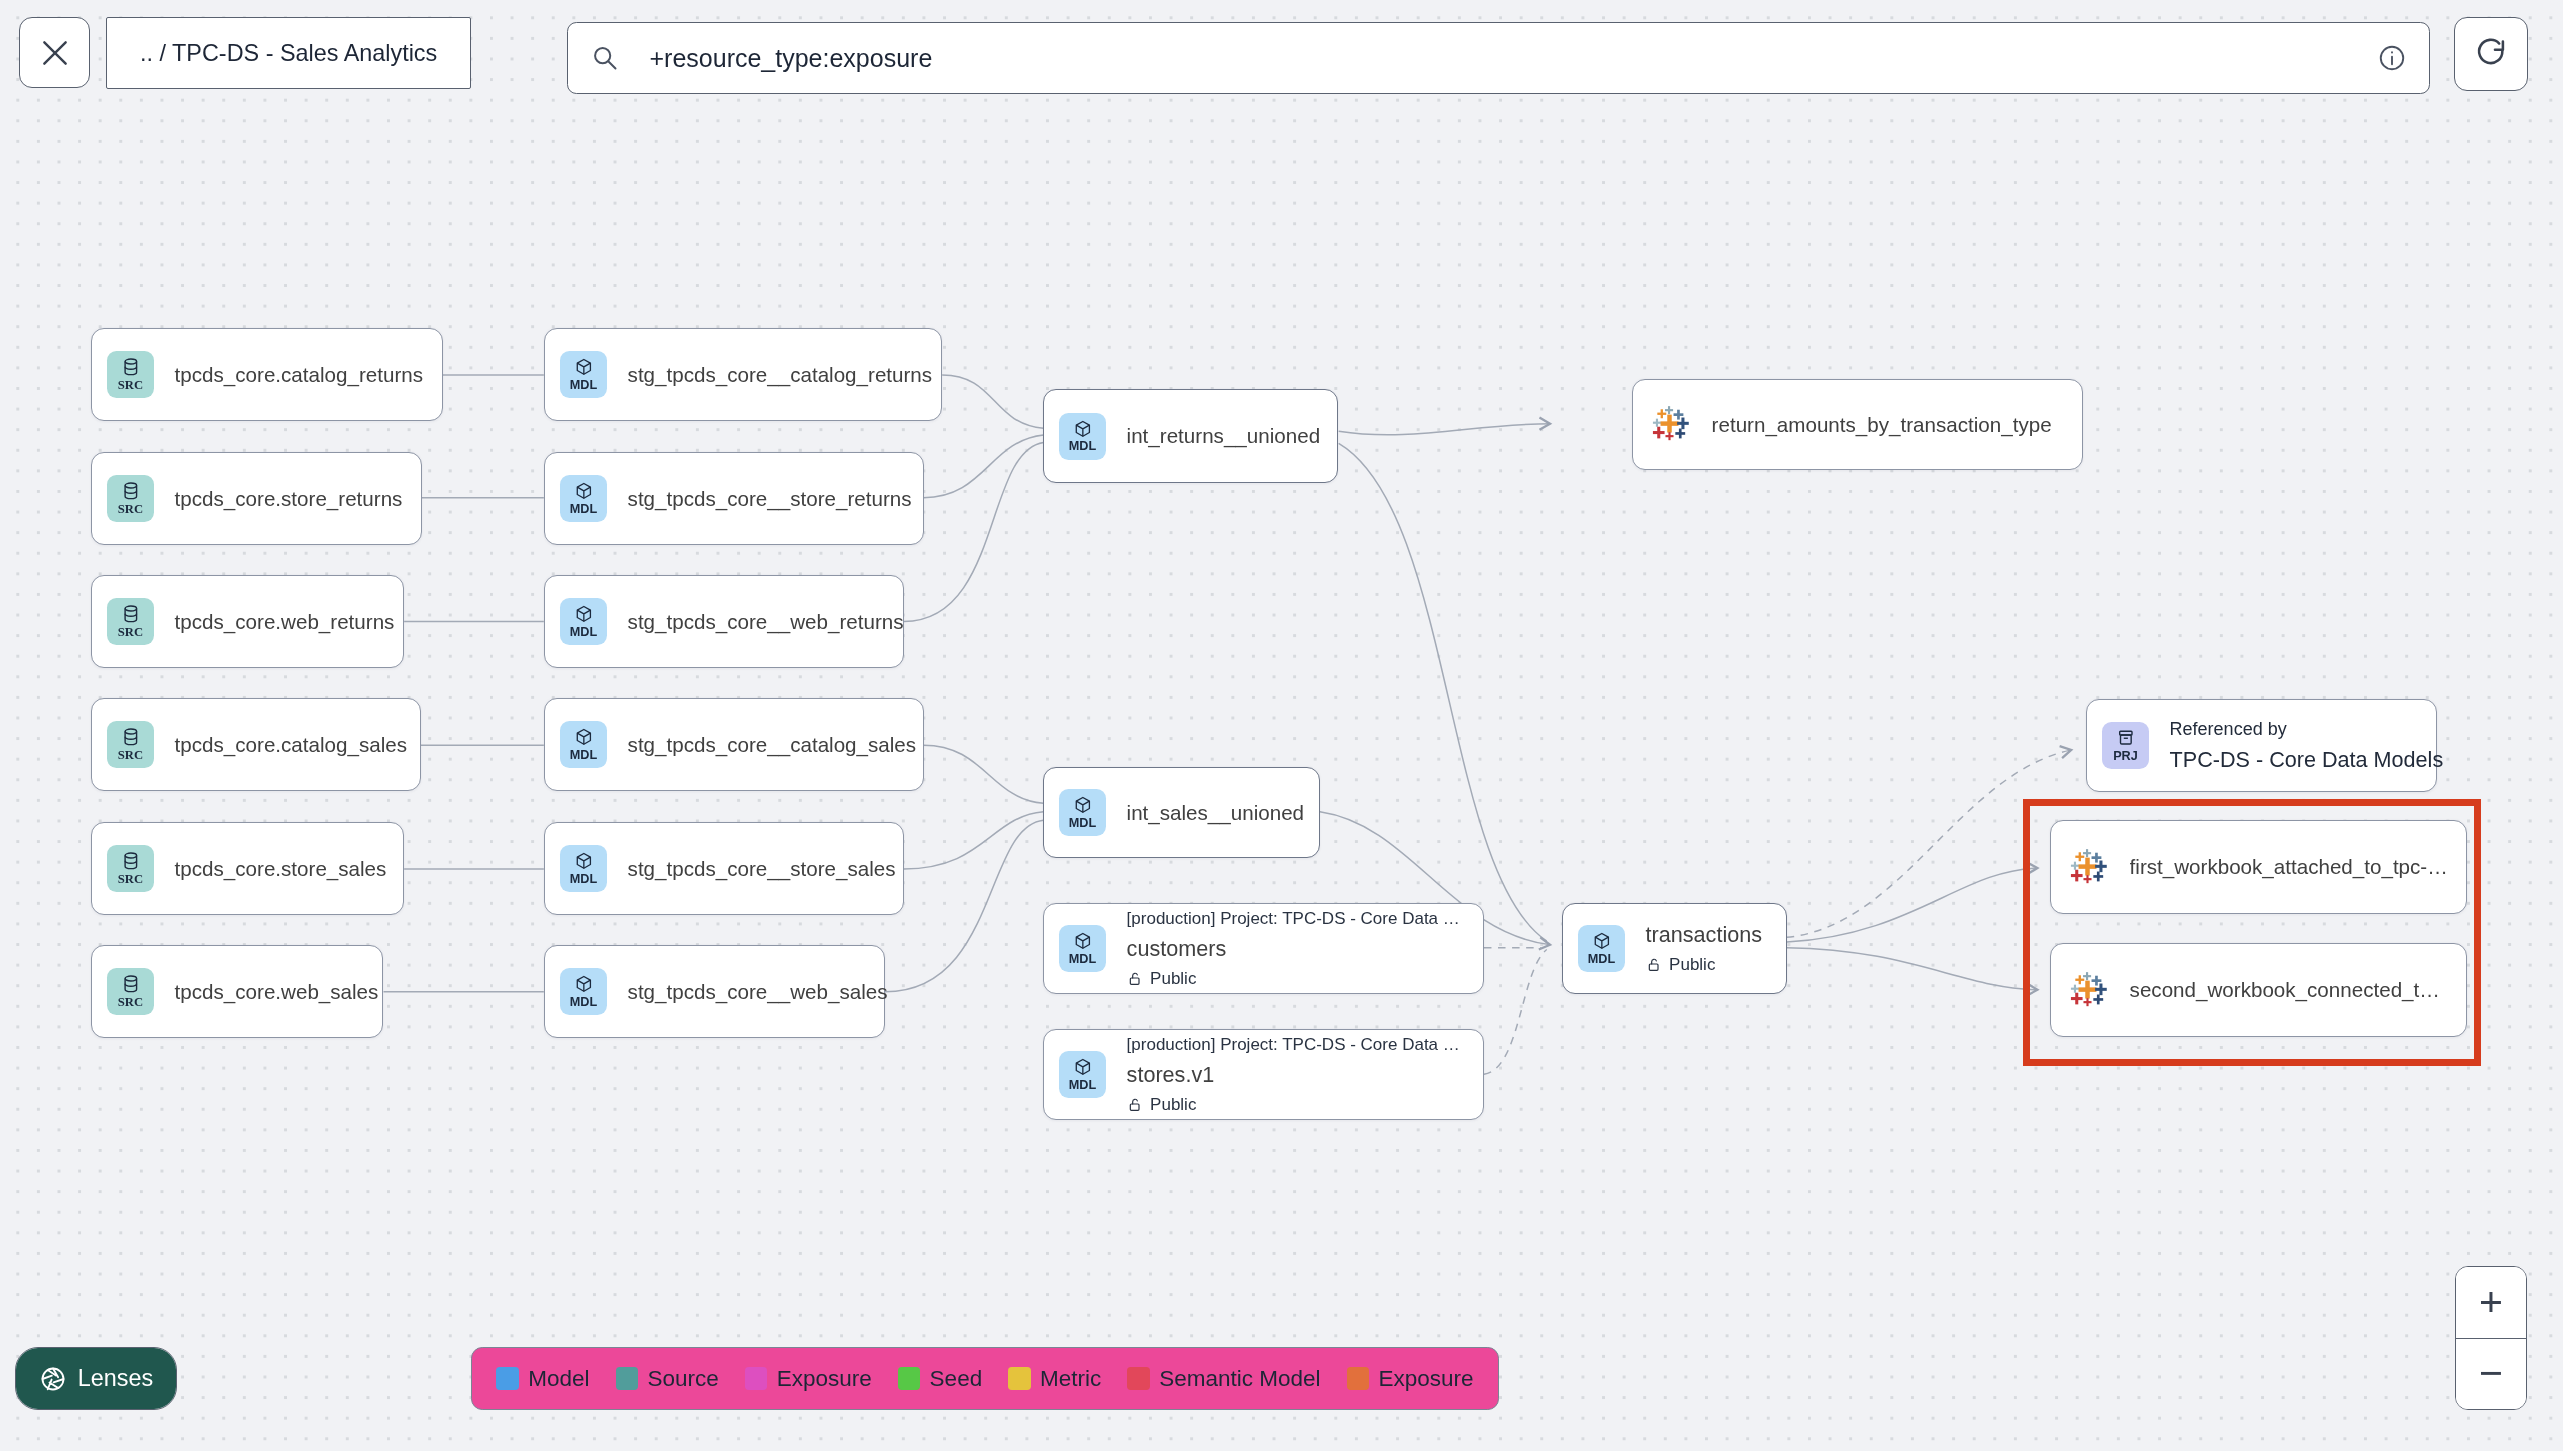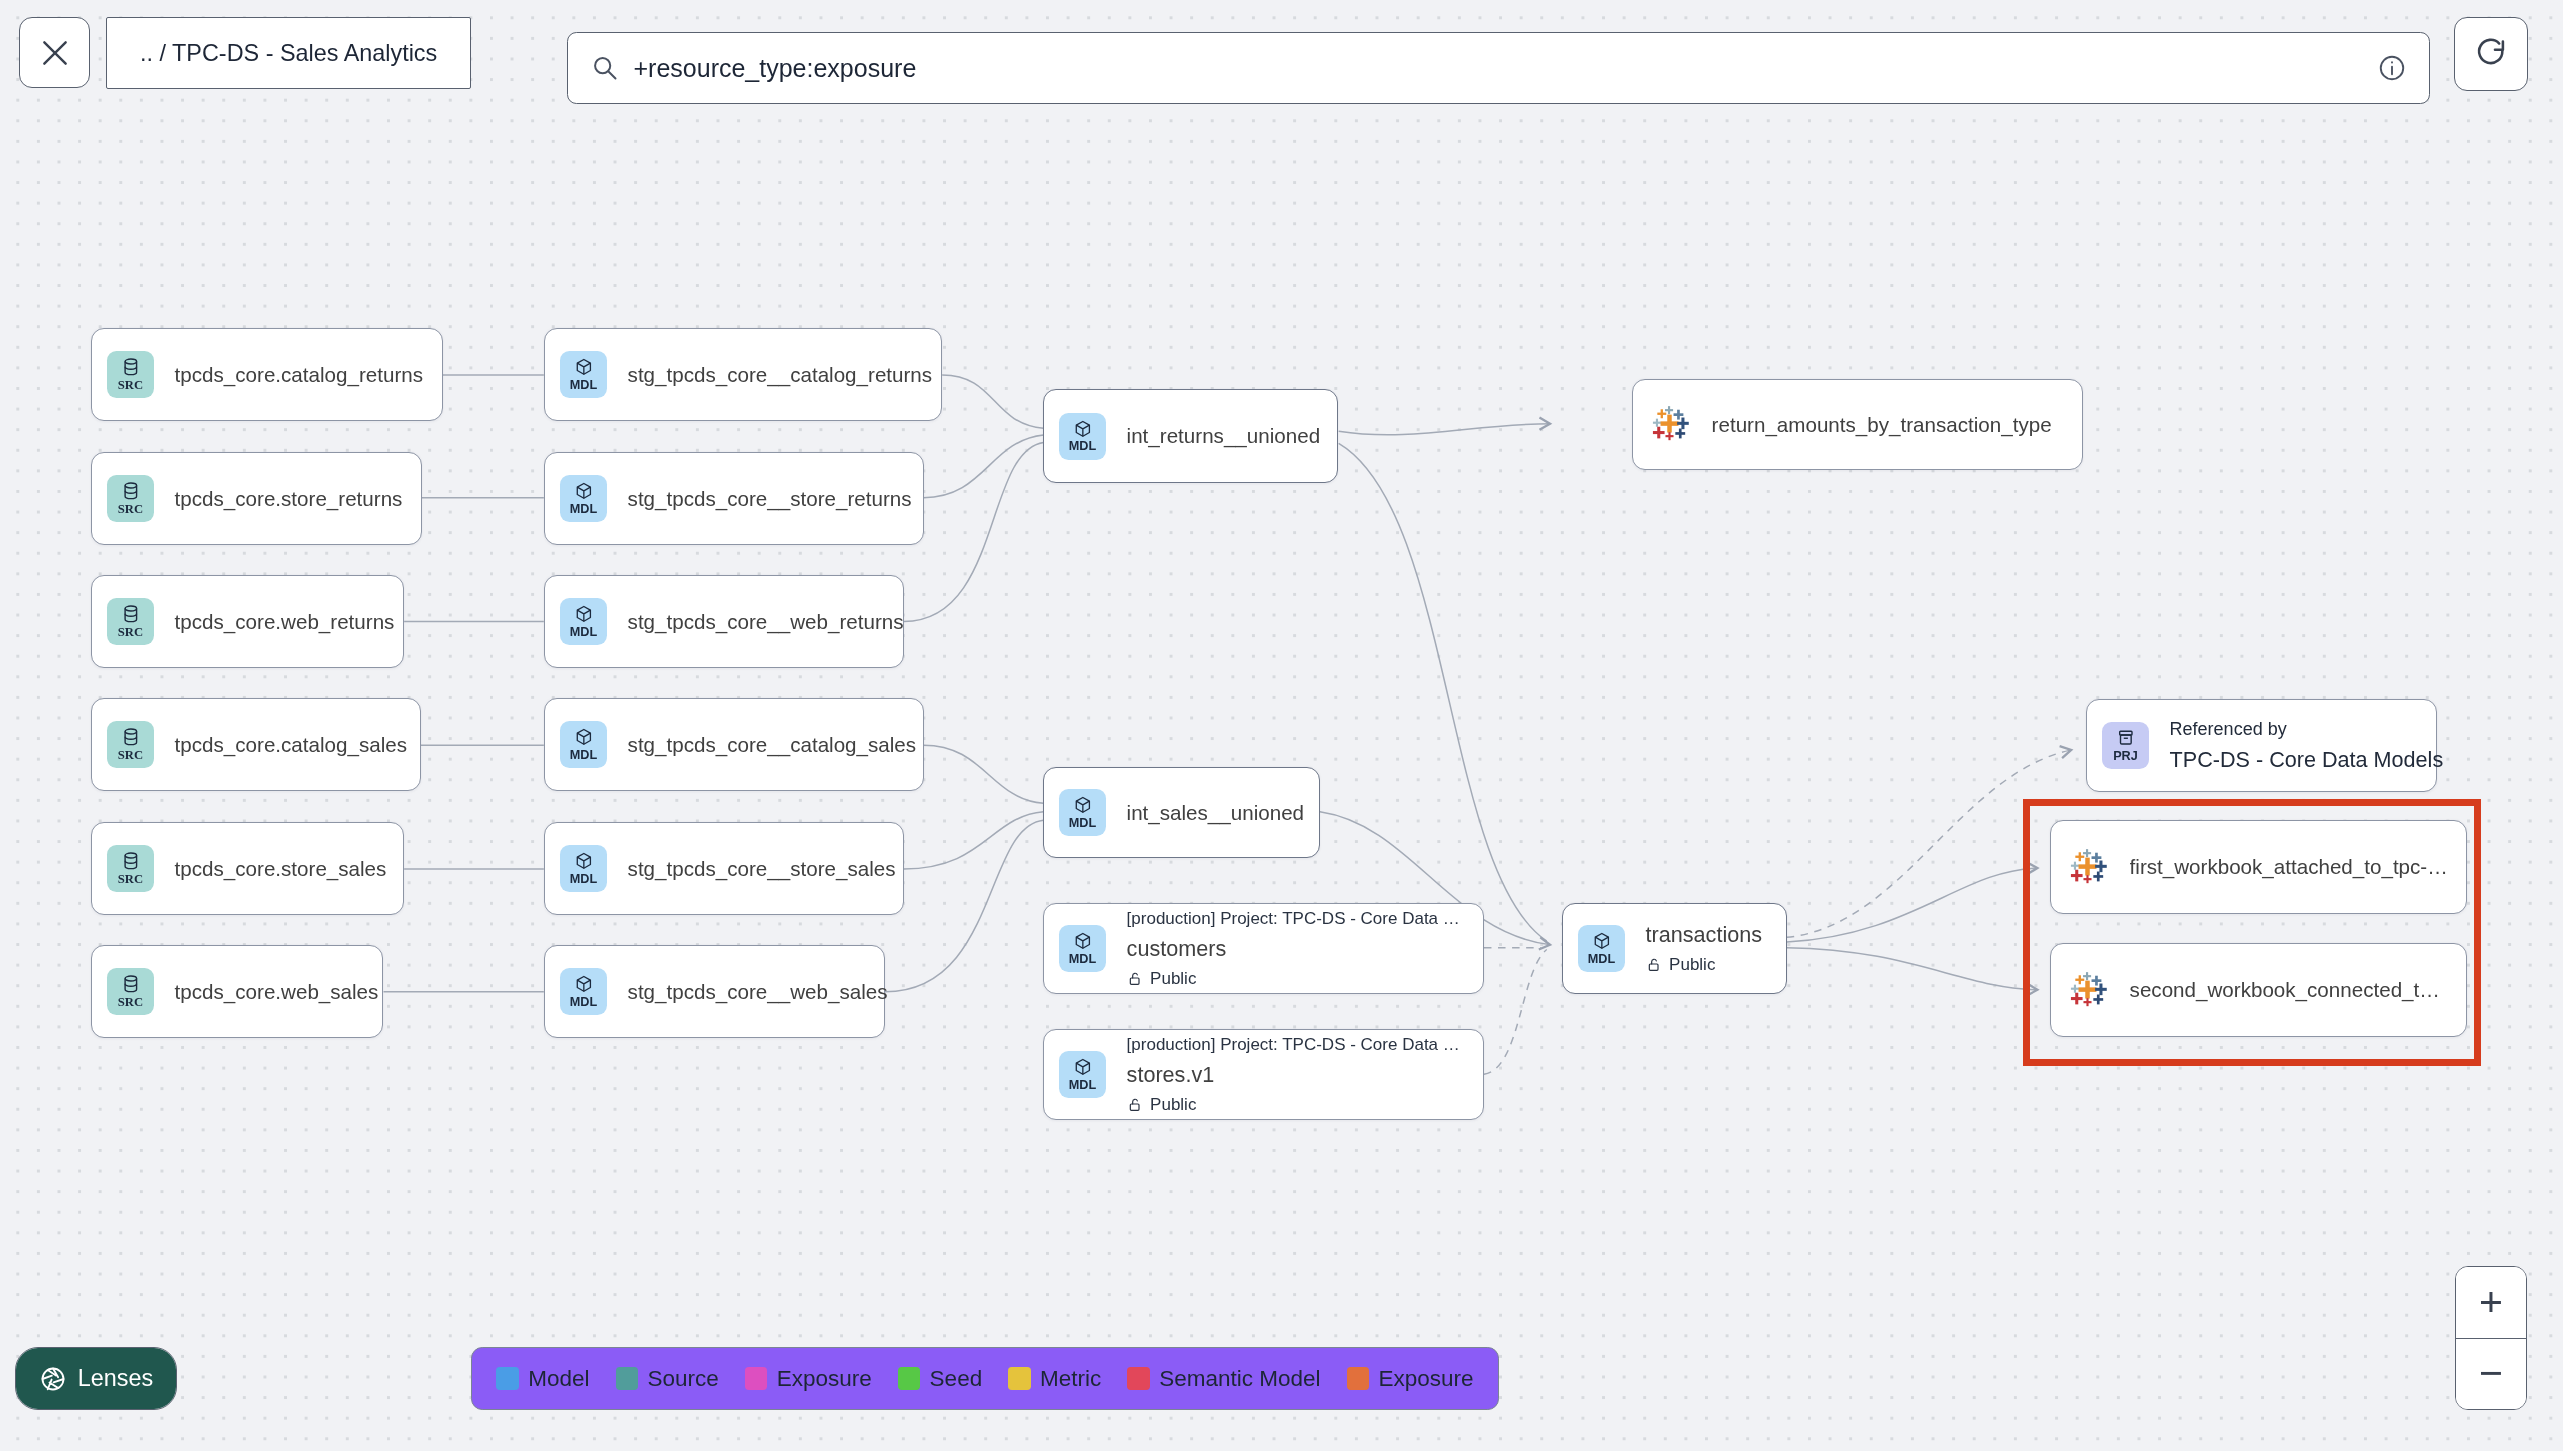--- a/index.html
+++ b/index.html
@@ -58,23 +58,23 @@
   }
   .close-btn { left: 19px; top: 17px; width: 71px; height: 71px; }
   .refresh-btn { left: 2454px; top: 17px; width: 74px; height: 74px; }
   .breadcrumb {
     position: absolute; z-index: 5; left: 106px; top: 17px; height: 72px;
     background: #fff; border: 1.9px solid #59616f; border-radius: 2px;
     display: inline-flex; align-items: center; padding: 0 33px;
     font-size: 23.4px; color: #1d2636; width: max-content;
   }
   .searchbar {
-    position: absolute; z-index: 5; left: 567px; top: 32px; width: 1863px; height: 72px;
+    position: absolute; z-index: 5; left: 567px; top: 22px; width: 1863px; height: 72px;
     background: #fff; border: 1.9px solid #59616f; border-radius: 9.4px;
-    display: flex; align-items: center; gap: 15px; padding: 0 22.5px;
+    display: flex; align-items: center; gap: 31px; padding: 0 22.5px;
   }
   .searchbar input {
     flex: 1 1 auto; border: none; outline: none;
     font-family: "Liberation Sans", sans-serif;
     font-size: 25px; color: #1d2636; background: transparent;
   }
   .info-ic { flex: 0 0 auto; display: flex; }
 
   
   .seg {
@@ -86,21 +86,21 @@
     background: #20574e; color: #fff;
     display: flex; align-items: center; gap: 11.2px; padding: 0 22.5px;
     font-size: 23.4px; cursor: pointer;
   }
   .seg-resource {
     display: flex; align-items: center; gap: 13px; padding: 0 22.5px;
     font-size: 23.4px; color: #1d2636; cursor: pointer; background: #fff;
   }
   .legend {
     position: absolute; z-index: 5; left: 471px; top: 1347px; height: 63px;
-    background: #8b5cf6; border: 1.4px solid #7b8494; border-radius: 11.2px;
+    background: #ec4899; border: 1.4px solid #7b8494; border-radius: 11.2px;
     display: inline-flex; align-items: center; gap: 26px; padding: 0 24.4px;
     width: max-content;
     justify-content: center;
   }
   .leg-item { display: flex; align-items: center; gap: 9.4px; font-size: 22.5px; color: #1d2636; white-space: nowrap; }
   .swatch { width: 22.5px; height: 22.5px; border-radius: 3.7px; display: inline-block; }
 
   .zoomctl {
     position: absolute; z-index: 5; left: 2455px; top: 1266px; width: 72px; height: 144px;
     background: #fff; border: 1.9px solid #59616f; border-radius: 13px;

